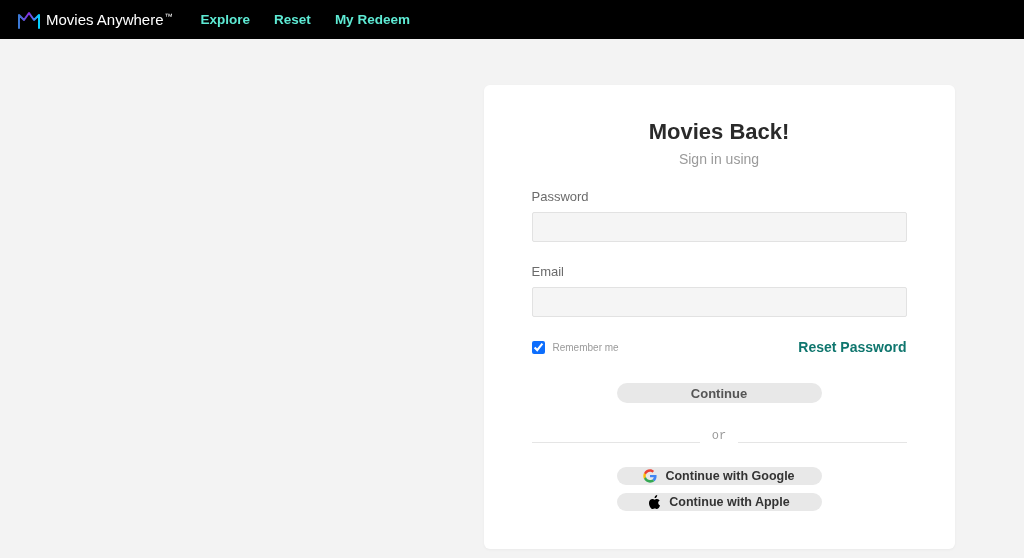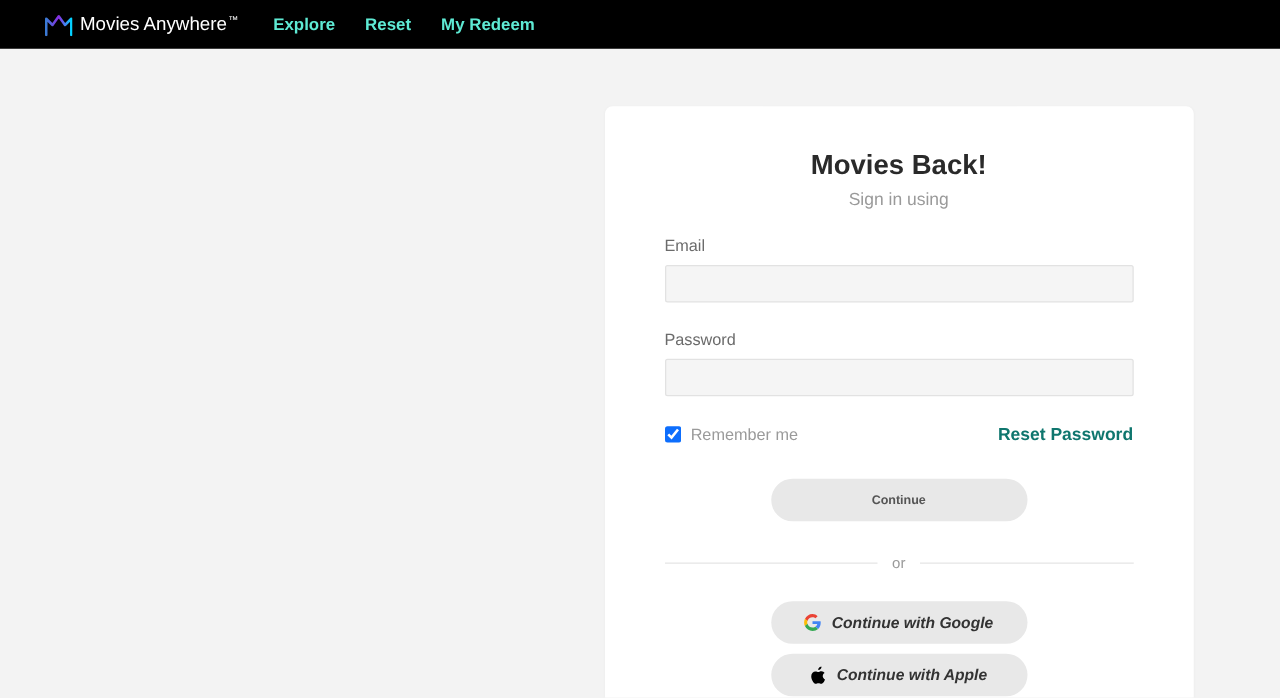--- a/index.html
+++ b/index.html
@@ -8,21 +8,21 @@
       background: #f3f3f3;
       width: 1024px;
       height: 558px;
       overflow: hidden;
     }
     .header {
       background: #000;
       height: 39px;
       display: flex;
       align-items: center;
-      padding: 0 36px;
+      padding: 0 18px;
     }
     .logo-wrap {
       display: flex;
       align-items: center;
       gap: 6px;
       margin-right: 28px;
     }
     .brand-text {
       color: #fff;
       font-size: 15px;
@@ -101,72 +101,72 @@
       gap: 8px;
     }
     .checkbox {
       width: 13px;
       height: 13px;
       accent-color: #0d6efd;
       cursor: pointer;
     }
     .remember-label {
       color: #9a9a9a;
-      font-size: 13px;
+      font-size: 10px;
     }
     .reset-link {
       color: #0f766e;
       font-size: 14px;
       font-weight: 700;
       cursor: pointer;
     }
     .btn-row { text-align: center; }
     .btn-primary {
       display: inline-block;
       width: 205px;
-      height: 34px;
+      height: 20px;
       background: #e8e8e8;
       color: #555;
       border: none;
       border-radius: 17px;
-      font-size: 10px;
+      font-size: 13px;
       font-weight: 700;
       cursor: pointer;
     }
     .divider {
       display: flex;
-      align-items: center;
+      align-items: flex-end;
       margin: 26px 0 24px 0;
       gap: 12px;
+      font-family: Liberation Mono, monospace;
     }
     .divider-line {
       flex: 1;
       height: 1px;
       background: #e5e5e5;
     }
     .divider-text {
       color: #9a9a9a;
       font-size: 12px;
     }
     .social-btn {
       display: flex;
       align-items: center;
       justify-content: center;
       gap: 8px;
       width: 205px;
-      height: 34px;
+      height: 18px;
       background: #e8e8e8;
       border: none;
       border-radius: 17px;
       font-size: 12.5px;
       font-weight: 700;
       color: #333;
       cursor: pointer;
       margin: 0 auto 8px auto;
-      font-style: italic;
     }
     .google-icon { width: 14px; height: 14px; }
     .apple-icon { width: 13px; height: 15px; fill: #000; }
     .logo-svg { width: 22px; height: 18px; }
   </style>
 </head>
 <body>
 
 <header class="header">
   <div class="logo-wrap">
@@ -189,27 +189,27 @@
   </nav>
 </header>
 
 <main class="main">
   <div class="card-wrapper">
     <div class="card">
       <h1 class="title">Movies Back!</h1>
       <p class="subtitle">Sign in using</p>
 
       <div class="field-group">
+        <label class="field-label">Password</label>
+        <input type="password" class="input" value="" style="">
+      </div>
+
+      <div class="field-group">
         <label class="field-label">Email</label>
         <input type="text" class="input" value="" style="">
-      </div>
-
-      <div class="field-group">
-        <label class="field-label">Password</label>
-        <input type="password" class="input" value="" style="">
       </div>
 
       <div class="row-remember">
         <div class="remember-wrap">
           <input type="checkbox" class="checkbox" checked="" style="">
           <span class="remember-label">Remember me</span>
         </div>
         <a class="reset-link">Reset Password</a>
       </div>
 

